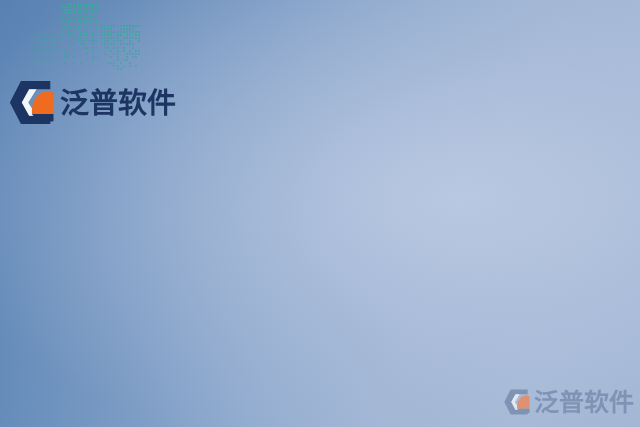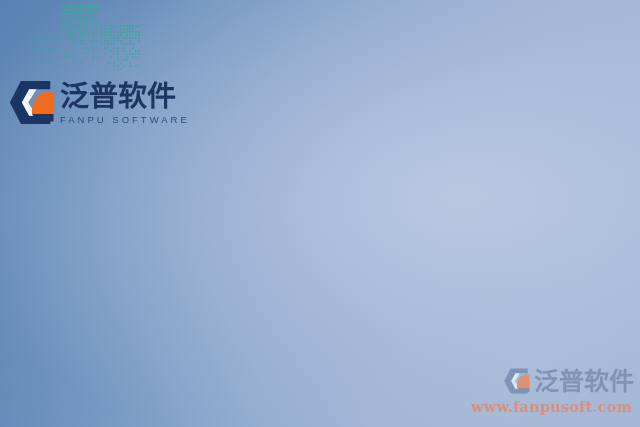--- a/index.html
+++ b/index.html
@@ -469,31 +469,29 @@
       <path d="M28 2 L92 2 L92 20 L46 20 L30 49 L46 78 L92 78 L92 96 L28 96 L4 49 Z" fill="#1d3562"></path>
 
       <path d="M30 49 L46 20 L62 20 L44 49 L62 78 L46 78 Z" fill="#ffffff" opacity="0.93"></path>
 
       <path d="M52 74 C50 44 66 24 88 24 C94 24 98 26 99 30 L99 74 Z" fill="#ee6b1f"></path>
 
       <path d="M52 74 L99 74 L99 90 C78 92 60 86 52 74 Z" fill="#1d3562"></path>
     </svg>
     <div class="wordmark">
       <div class="cn">泛普软件</div>
-      <div class="en">FANPU SOFTWARE</div>
     </div>
   </div>
 
 
   <div id="watermark">
     <div class="wm-row">
       <svg class="wm-mark" viewBox="0 0 100 98">
         <path d="M28 2 L92 2 L92 20 L46 20 L30 49 L46 78 L92 78 L92 96 L28 96 L4 49 Z" fill="#7f93b4"></path>
         <path d="M30 49 L46 20 L62 20 L44 49 L62 78 L46 78 Z" fill="#e7ecf4" opacity="0.9"></path>
         <path d="M52 74 C50 44 66 24 88 24 C94 24 98 26 99 30 L99 74 Z" fill="#dd9272"></path>
         <path d="M52 74 L99 74 L99 90 C78 92 60 86 52 74 Z" fill="#7f93b4"></path>
       </svg>
       <div class="wm-cn">泛普软件</div>
     </div>
-    <div class="wm-url">www.fanpusoft.com</div>
   </div>
 
 </div>
 
 </body></html>

